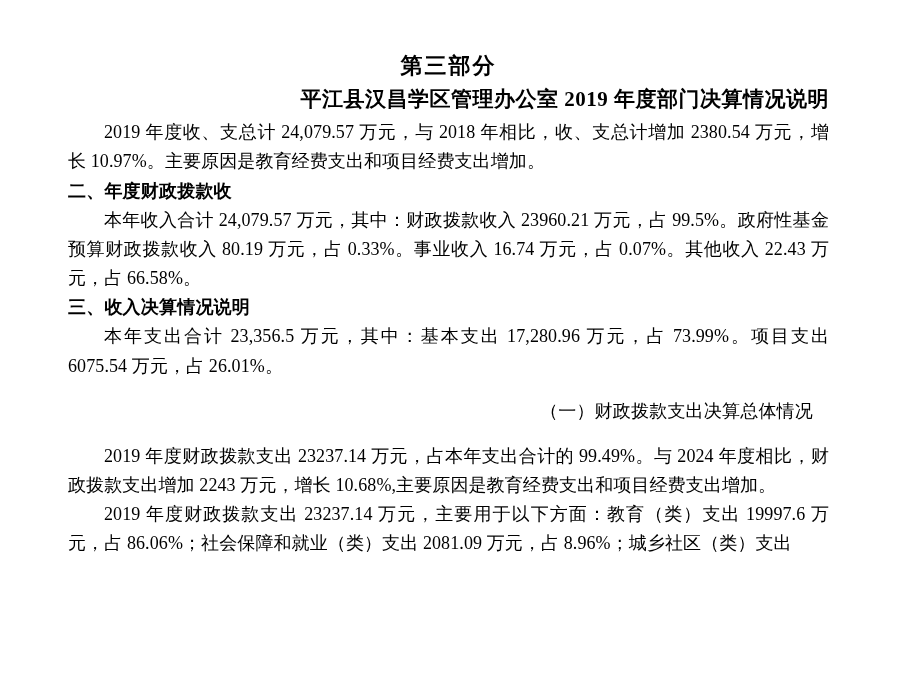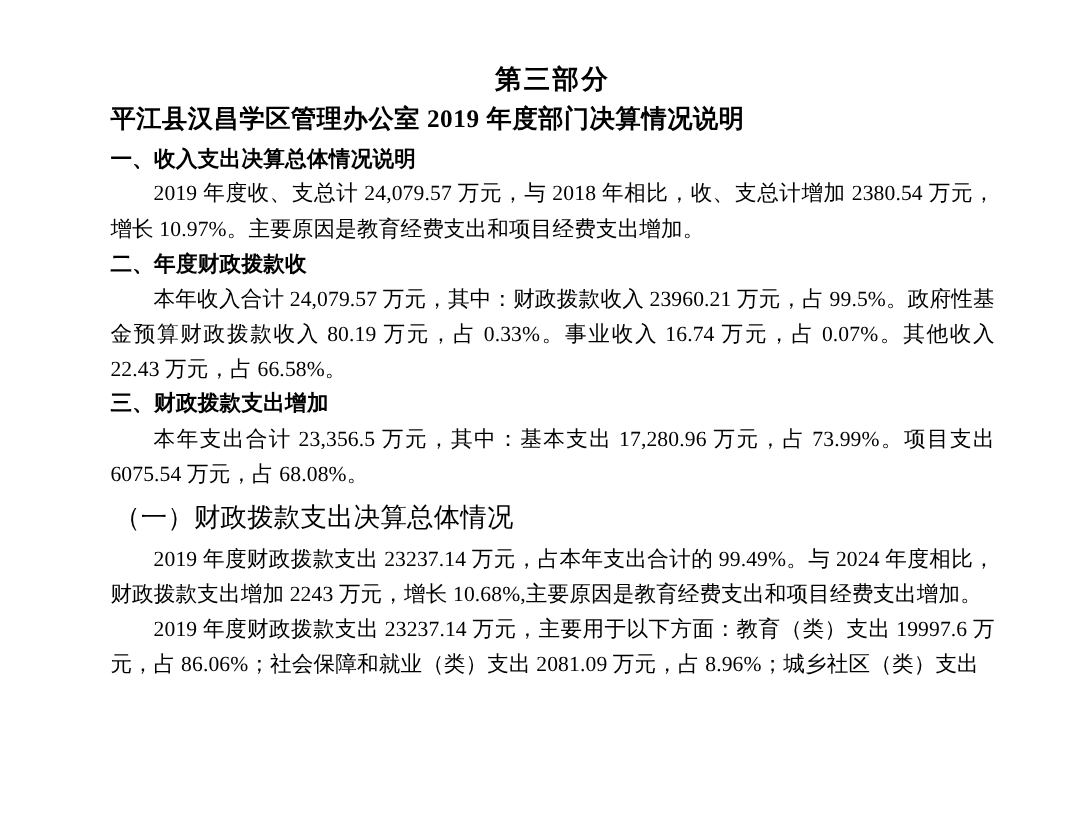--- a/index.html
+++ b/index.html
@@ -12,72 +12,72 @@
     background: #ffffff;
     font-family: "Liberation Serif", "DejaVu Serif", serif;
     color: #000000;
     overflow: hidden;
   }
   .page {
     position: relative;
     width: 897px;
     height: 693px;
     box-sizing: border-box;
-    padding: 50px 68px 0 92px;
+    padding: 50px 68px 0 68px;
   }
   .title-main {
     text-align: center;
     font-size: 22px;
     font-weight: bold;
     letter-spacing: 2px;
     line-height: 1.45;
     margin: 0 0 2px 0;
   }
   .title-sub {
-    text-align: left;
+    text-align: right;
     font-size: 21px;
     font-weight: bold;
     letter-spacing: 0.5px;
     line-height: 1.45;
     margin: 0 0 4px 0;
   }
   .heading {
     font-size: 18px;
     font-weight: bold;
     line-height: 1.62;
     margin: 0;
     letter-spacing: 0.2px;
   }
   .subheading {
-    font-size: 22px;
+    font-size: 18px;
     line-height: 1.62;
-    margin: 3px;
+    margin: 16px;
     letter-spacing: 0.2px;
+    text-align: right;
   }
   .para {
     font-size: 18px;
     line-height: 1.62;
     margin: 0;
     text-indent: 2em;
     text-align: justify;
     text-justify: inter-ideograph;
     letter-spacing: 0.1px;
     font-family: Liberation Serif, serif;
   }
 </style>
 </head>
 <body>
 
 <div class="page">
   <h1 class="title-main">第三部分</h1>
   <h2 class="title-sub">平江县汉昌学区管理办公室 2019 年度部门决算情况说明</h2>
   <div id="body-content">
-      <p class="heading">一、收入支出决算总体情况说明</p>
       <p class="para">2019 年度收、支总计 24,079.57 万元，与 2018 年相比，收、支总计增加 2380.54 万元，增长 10.97%。主要原因是教育经费支出和项目经费支出增加。</p>
       <p class="heading">二、年度财政拨款收</p>
       <p class="para">本年收入合计 24,079.57 万元，其中：财政拨款收入 23960.21 万元，占 99.5%。政府性基金预算财政拨款收入 80.19 万元，占 0.33%。事业收入 16.74 万元，占 0.07%。其他收入 22.43 万元，占 66.58%。</p>
-      <p class="heading">三、财政拨款支出增加</p>
-      <p class="para">本年支出合计 23,356.5 万元，其中：基本支出 17,280.96 万元，占 73.99%。项目支出 6075.54 万元，占 68.08%。</p>
+      <p class="heading">三、收入决算情况说明</p>
+      <p class="para">本年支出合计 23,356.5 万元，其中：基本支出 17,280.96 万元，占 73.99%。项目支出 6075.54 万元，占 26.01%。</p>
       <p class="subheading">（一）财政拨款支出决算总体情况</p>
       <p class="para">2019 年度财政拨款支出 23237.14 万元，占本年支出合计的 99.49%。与 2024 年度相比，财政拨款支出增加 2243 万元，增长 10.68%,主要原因是教育经费支出和项目经费支出增加。</p>
       <p class="para">2019 年度财政拨款支出 23237.14 万元，主要用于以下方面：教育（类）支出 19997.6 万元，占 86.06%；社会保障和就业（类）支出 2081.09 万元，占 8.96%；城乡社区（类）支出</p>
     </div>
 </div>
 
 </body></html>

